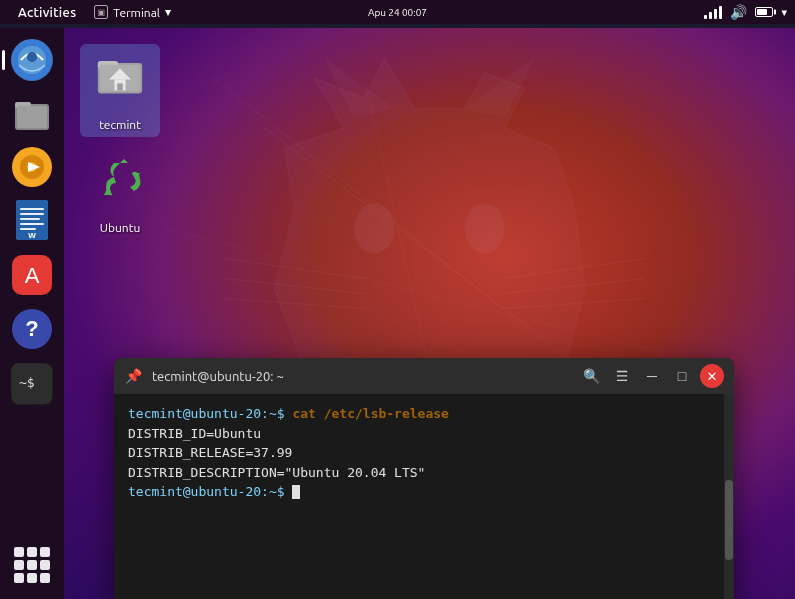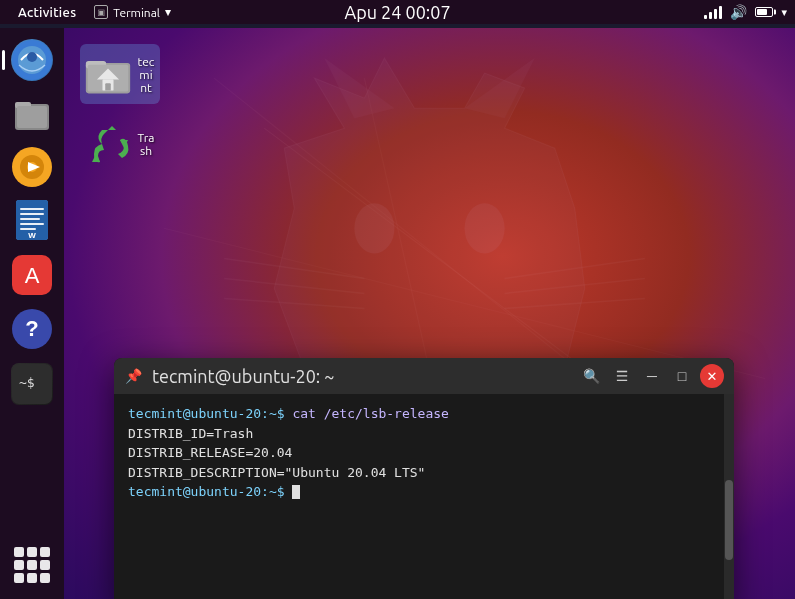--- a/index.html
+++ b/index.html
@@ -87,21 +87,21 @@
       justify-content: center;
       font-size: 8px;
       color: #aaa;
     }
 
     .topbar-center {
       position: absolute;
       left: 50%;
       transform: translateX(-50%);
       color: white;
-      font-size: 18px;
+      font-size: 10px;
       font-weight: 400;
     }
 
     .topbar-right {
       display: flex;
       align-items: center;
       gap: 8px;
     }
 
     
@@ -194,23 +194,23 @@
     .desktop-icons {
       position: absolute;
       top: 0;
       left: 0;
       padding: 16px;
     }
 
     .desktop-icon {
       width: 80px;
       display: flex;
-      flex-direction: row;
-      align-items: center;
-      gap: 4px;
+      flex-direction: column;
+      align-items: center;
+      gap: 20px;
       cursor: pointer;
       padding: 6px 4px;
       border-radius: 6px;
       margin-bottom: 10px;
     }
 
     .desktop-icon.selected {
       background: rgba(100, 150, 220, 0.35);
     }
 
@@ -265,21 +265,21 @@
       height: 20px;
       color: #aaa;
       font-size: 14px;
       display: flex;
       align-items: center;
       justify-content: center;
     }
 
     .terminal-title-text {
       color: #e0e0e0;
-      font-size: 18px;
+      font-size: 13px;
     }
 
     .terminal-controls {
       display: flex;
       align-items: center;
       gap: 6px;
     }
 
     .term-btn {
       width: 24px;
@@ -315,21 +315,22 @@
       background: #1a1a1a;
       height: calc(100% - 36px);
       overflow-y: auto;
     }
 
     .term-prompt {
       color: #7dd3fc;
     }
 
     .term-command {
-      color: #c4b5fd;
+      color: #a16207;
+      font-weight: bold;
     }
 
     .term-output {
       color: #e0e0e0;
     }
 
     .term-cursor {
       display: inline-block;
       width: 8px;
       height: 14px;
@@ -595,21 +596,21 @@
             <path d="M12,16 Q8,10 14,4 L20,4 L16,8 Q12,12 14,18 Z" fill="#4caf50"></path>
 
             <path d="M32,14 L36,22 L40,14 Z" fill="#4caf50"></path>
             <path d="M32,14 Q38,10 40,20 Q42,28 34,32 L30,28 Q36,26 36,20 Z" fill="#4caf50"></path>
 
             <path d="M12,36 L8,28 L4,36 Z" fill="#4caf50"></path>
             <path d="M12,36 Q6,38 6,28 Q6,20 14,18 L16,24 Q10,24 10,30 Z" fill="#4caf50"></path>
           </g>
         </svg>
       </div>
-      <span class="desktop-icon-label">Trash</span>
+      <span class="desktop-icon-label">Ubuntu</span>
     </div>
   </div>
 
   <div class="terminal-window">
     <div class="terminal-titlebar">
       <div class="terminal-title-area">
         <div class="terminal-pin-icon">📌</div>
         <span class="terminal-title-text">tecmint@ubuntu-20: ~</span>
       </div>
       <div class="terminal-controls">
@@ -623,22 +624,22 @@
         <div class="term-btn">□</div>
 
         <div class="term-close">✕</div>
       </div>
     </div>
     <div class="terminal-body">
       <div>
         <span class="term-prompt">tecmint@ubuntu-20:~$</span>
         <span class="term-command"> cat /etc/lsb-release</span>
       </div>
-      <div class="term-output">DISTRIB_ID=Trash</div>
-      <div class="term-output">DISTRIB_RELEASE=20.04</div>
+      <div class="term-output">DISTRIB_ID=Ubuntu</div>
+      <div class="term-output">DISTRIB_RELEASE=37.99</div>
       <div class="term-output">DISTRIB_DESCRIPTION="Ubuntu 20.04 LTS"</div>
       <div>
         <span class="term-prompt">tecmint@ubuntu-20:~$</span>
         <span class="term-cursor"></span>
       </div>
     </div>
     <div class="terminal-scrollbar">
       <div class="scrollbar-thumb"></div>
     </div>
   </div>

